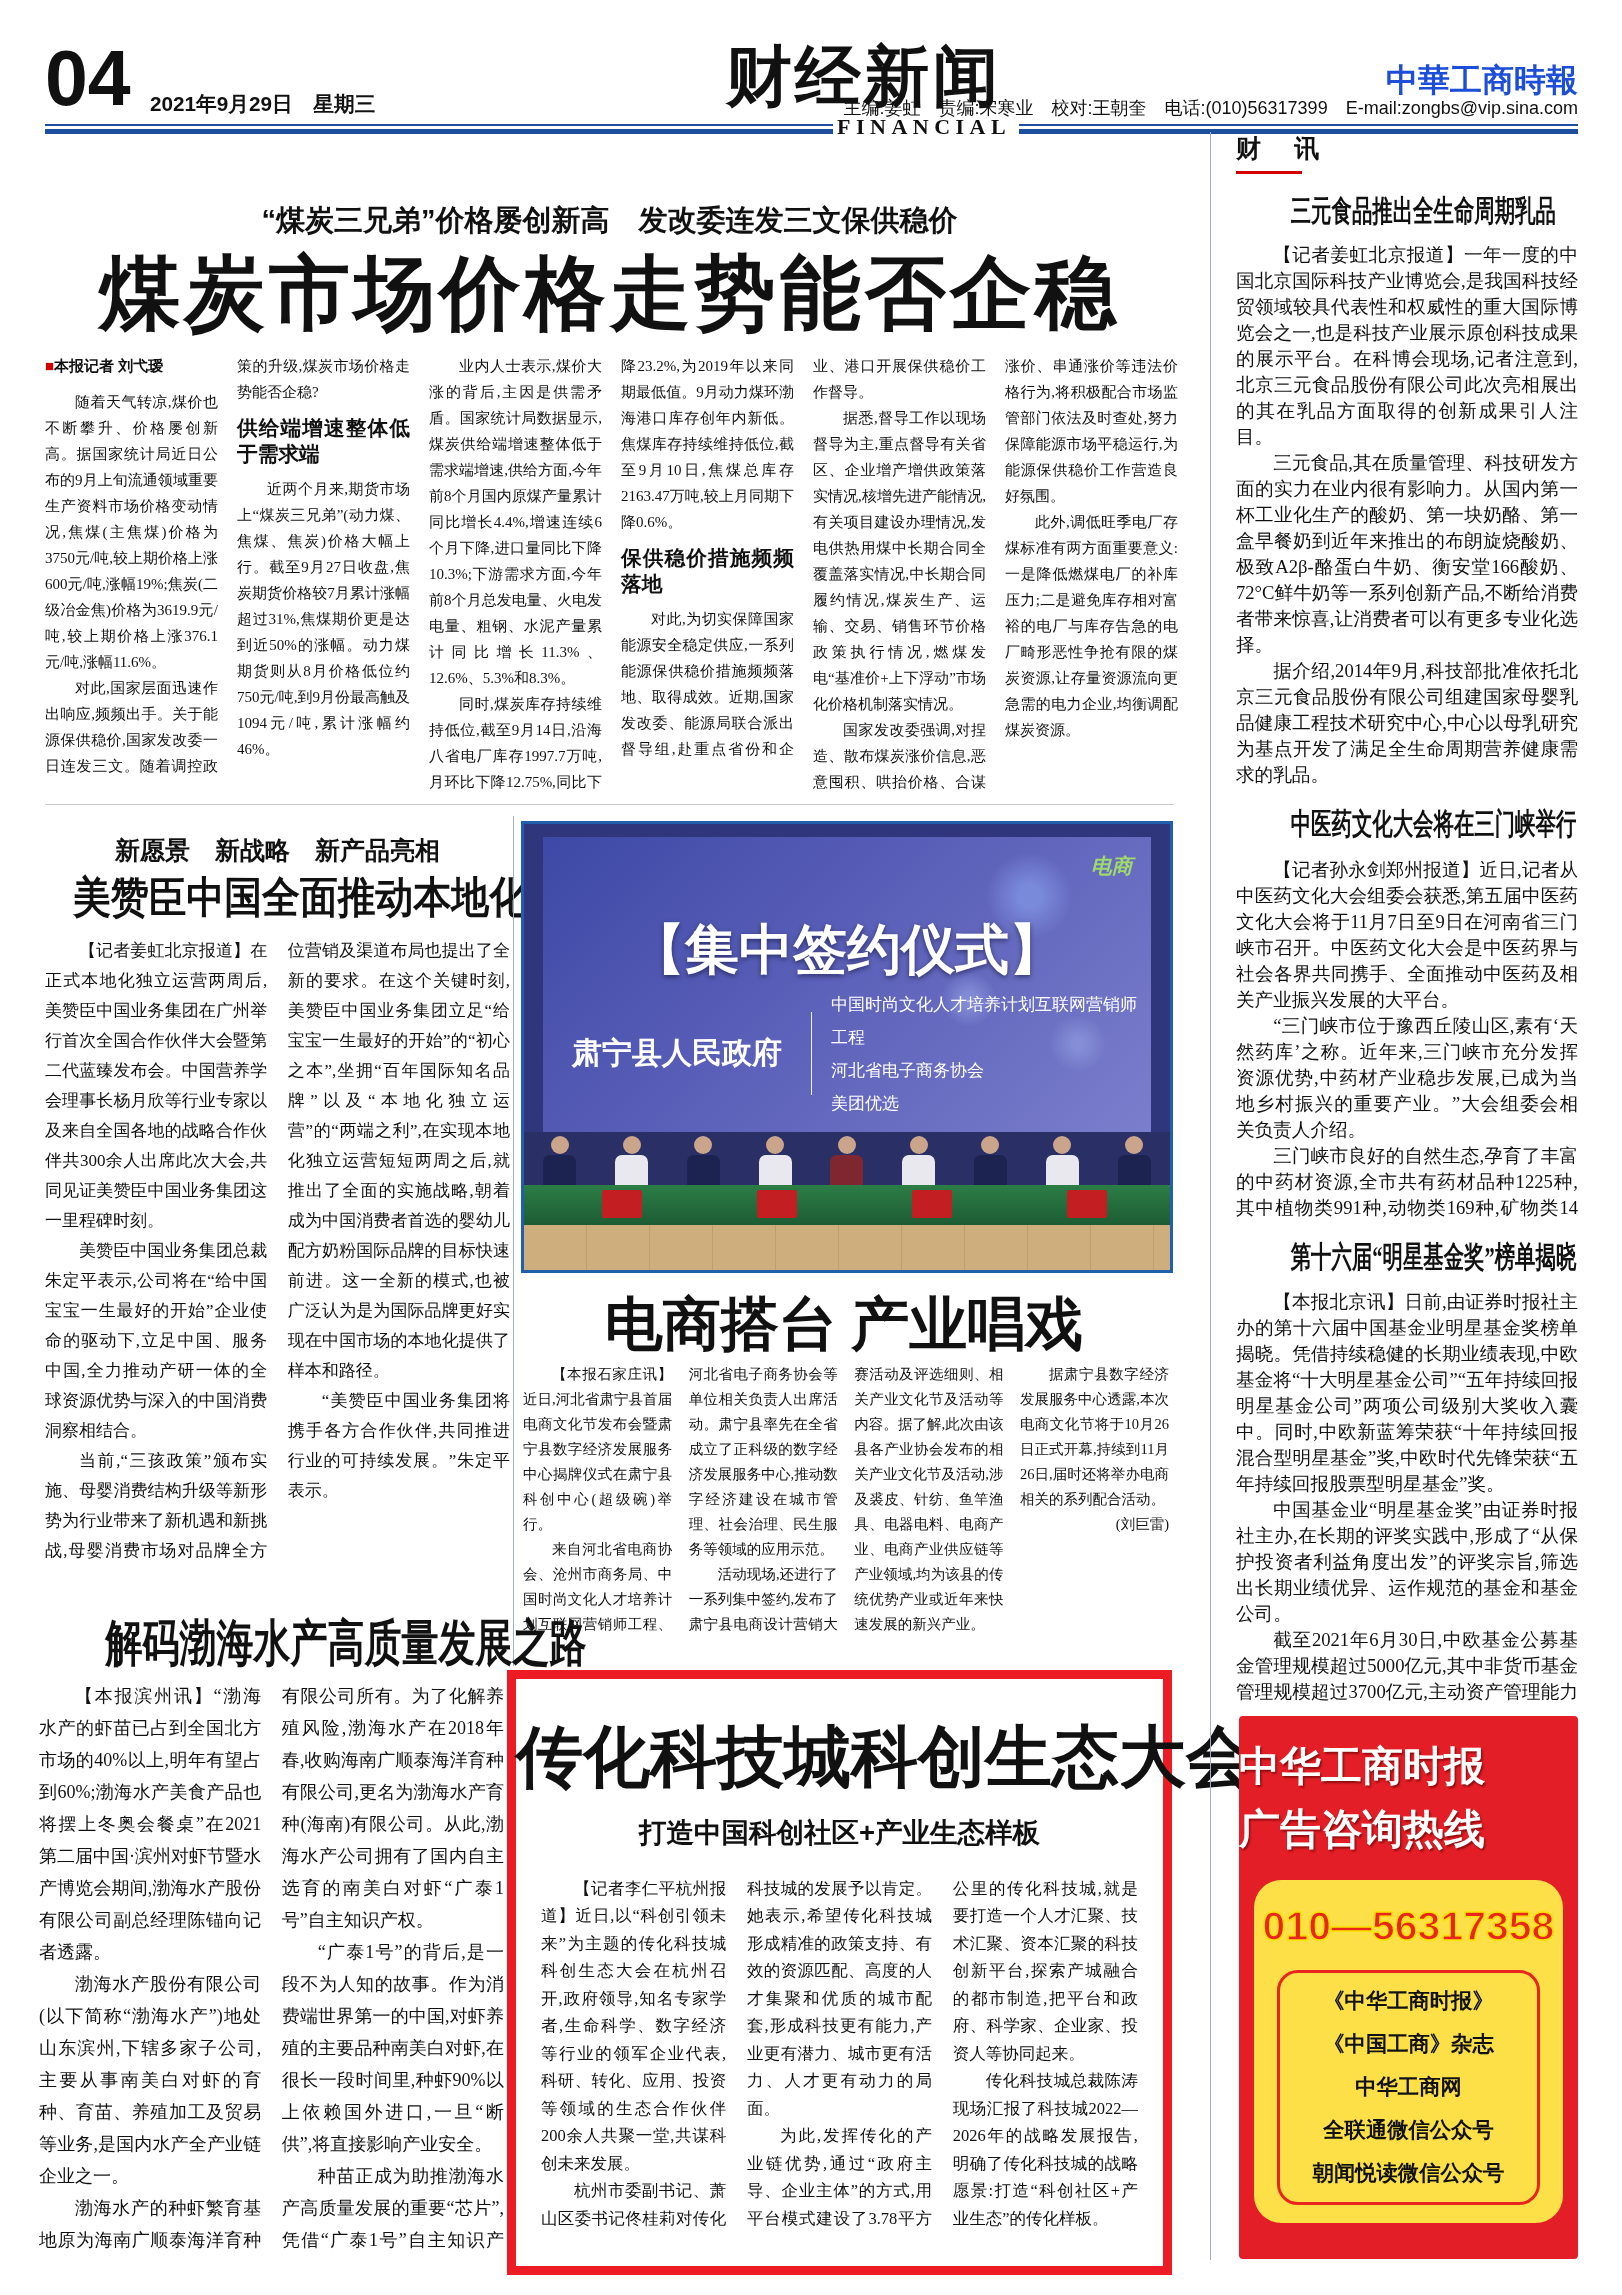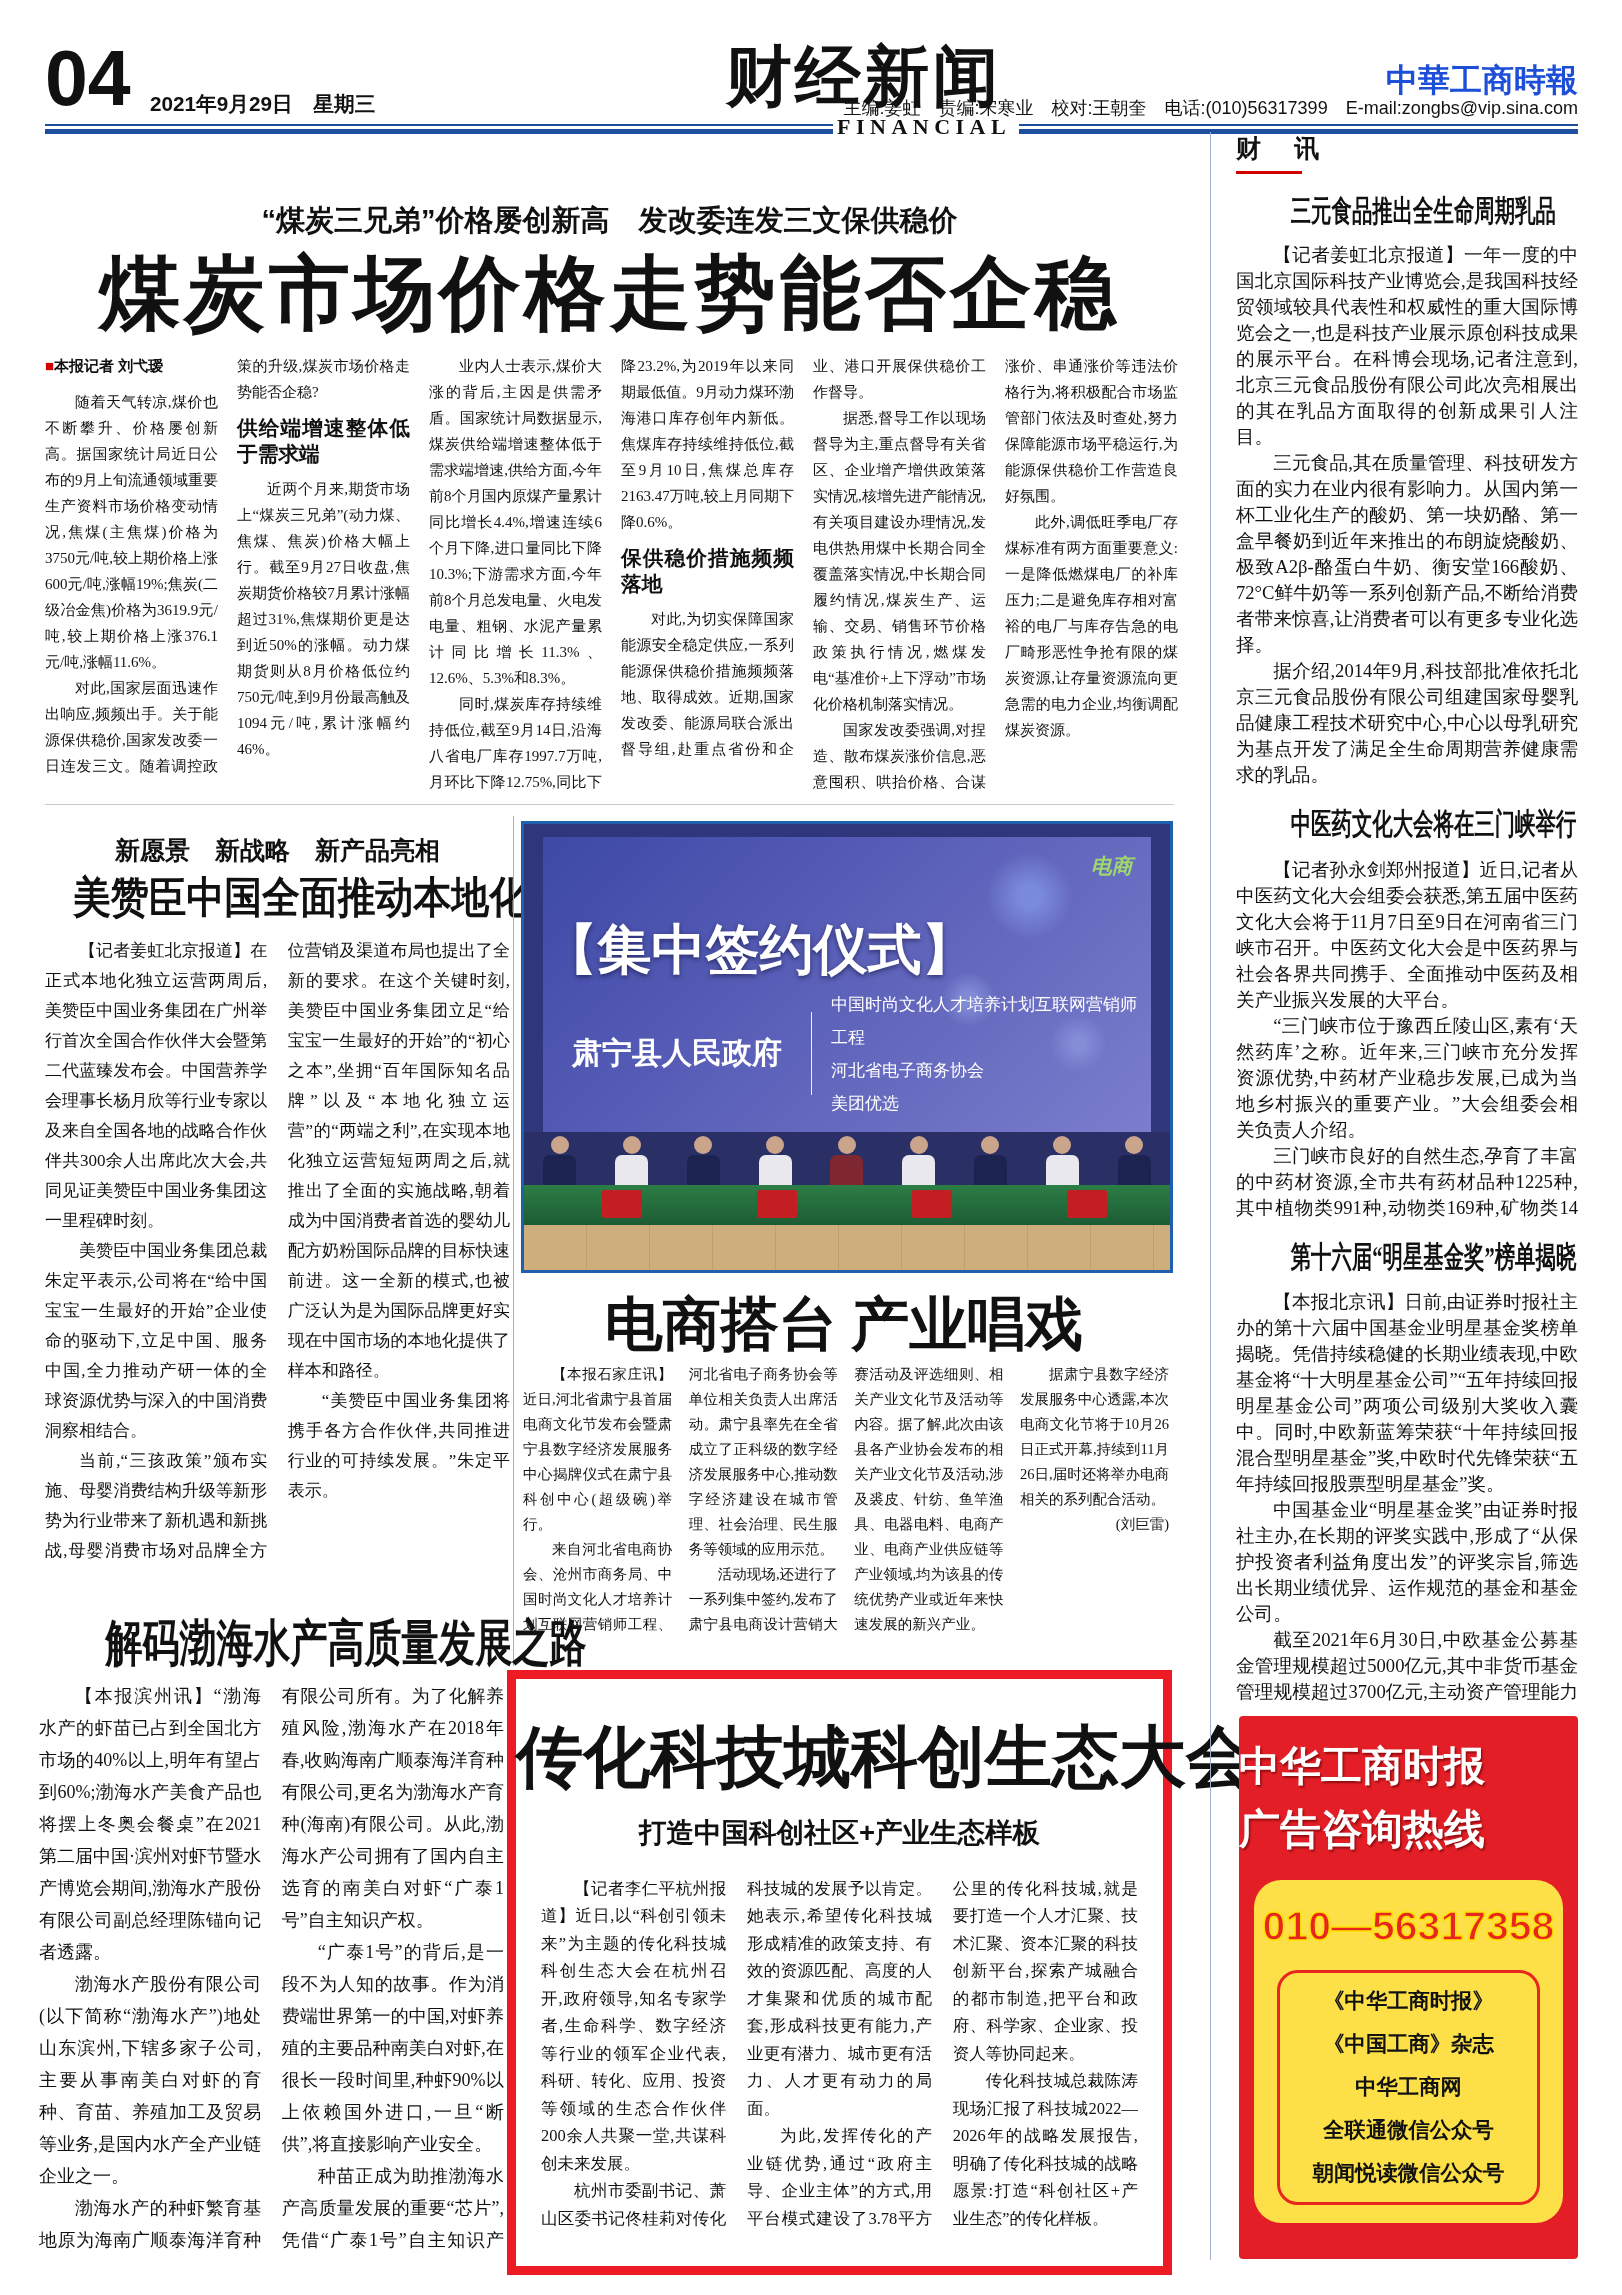--- a/index.html
+++ b/index.html
@@ -35,21 +35,21 @@
   
   .mz-body{columns:2;column-gap:20.7px;column-fill:auto;height:654px;font-size:17px;line-height:30px;overflow:hidden;}
 
   
   .photo-frame{border:3.4px solid #1f5fae;background:#30367c;overflow:hidden;}
   .screen{position:absolute;left:3%;top:3%;width:94%;height:66%;
           background:radial-gradient(circle at 80% 20%, rgba(150,180,255,.45) 0 2%, transparent 8%),
                      radial-gradient(circle at 70% 55%, rgba(180,200,255,.35) 0 1.5%, transparent 6%),
                      radial-gradient(circle at 88% 70%, rgba(180,200,255,.3) 0 1%, transparent 5%),
                      linear-gradient(135deg,#3d49a6 0%,#5a5fb8 45%,#7b7ecc 100%);}
-  .screen-title{position:absolute;left:0;top:26%;width:100%;color:#fff;
+  .screen-title{position:absolute;left:0;top:26%;width:100%;text-align:center;color:#fff;
                 font-family:"Liberation Sans","DejaVu Sans",sans-serif;font-weight:900;font-size:54px;text-shadow:0 2.1px 5.5px rgba(0,0,30,.5);}
   .screen-corner{position:absolute;right:3%;top:5%;color:#9fd96d;font-family:"Liberation Sans","DejaVu Sans",sans-serif;
                  font-weight:bold;font-size:20.7px;font-style:italic;}
   .screen-orgs{position:absolute;left:0;bottom:4%;width:100%;display:flex;align-items:center;color:#fff;}
   .org-left{width:44%;text-align:center;font-size:30px;font-family:"Liberation Sans","DejaVu Sans",sans-serif;font-weight:bold;}
   .org-div{width:1.4px;height:83px;background:#fff;opacity:.9;}
   .org-right{flex:1;padding-left:19px;font-family:"Liberation Sans","DejaVu Sans",sans-serif;font-size:17px;line-height:33px;}
   .people-row{position:absolute;left:0;top:69%;width:100%;height:12%;background:#2a2f66;display:flex;justify-content:space-around;align-items:flex-end;}
   .person{width:37px;display:flex;flex-direction:column;align-items:center;}
   .person .head{width:18px;height:18px;border-radius:50%;background:#caa58b;}

